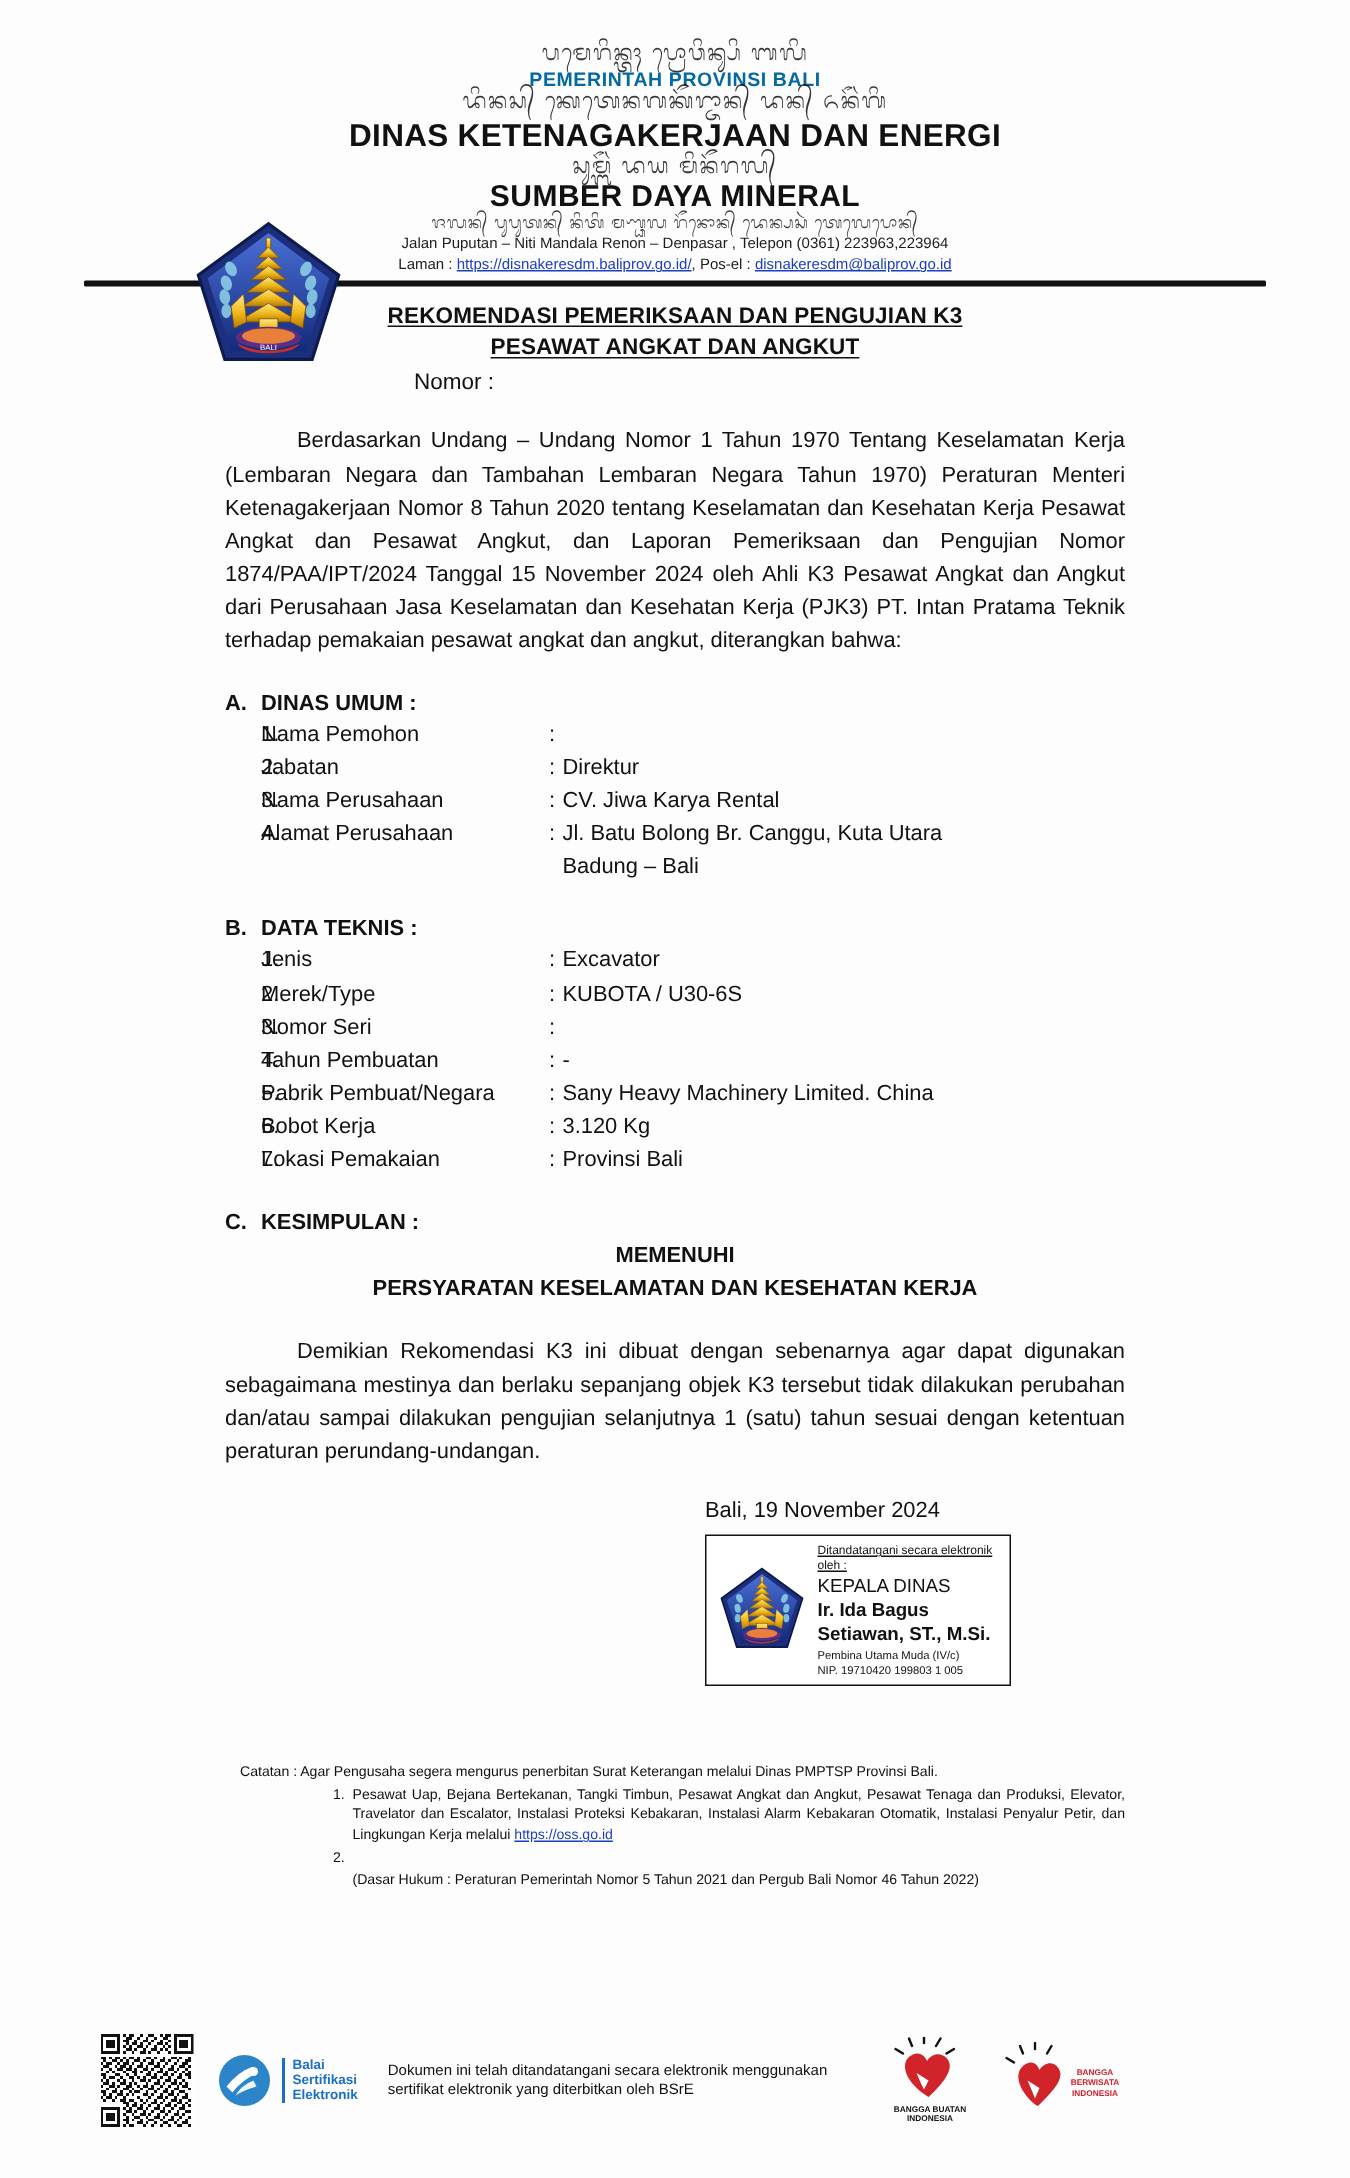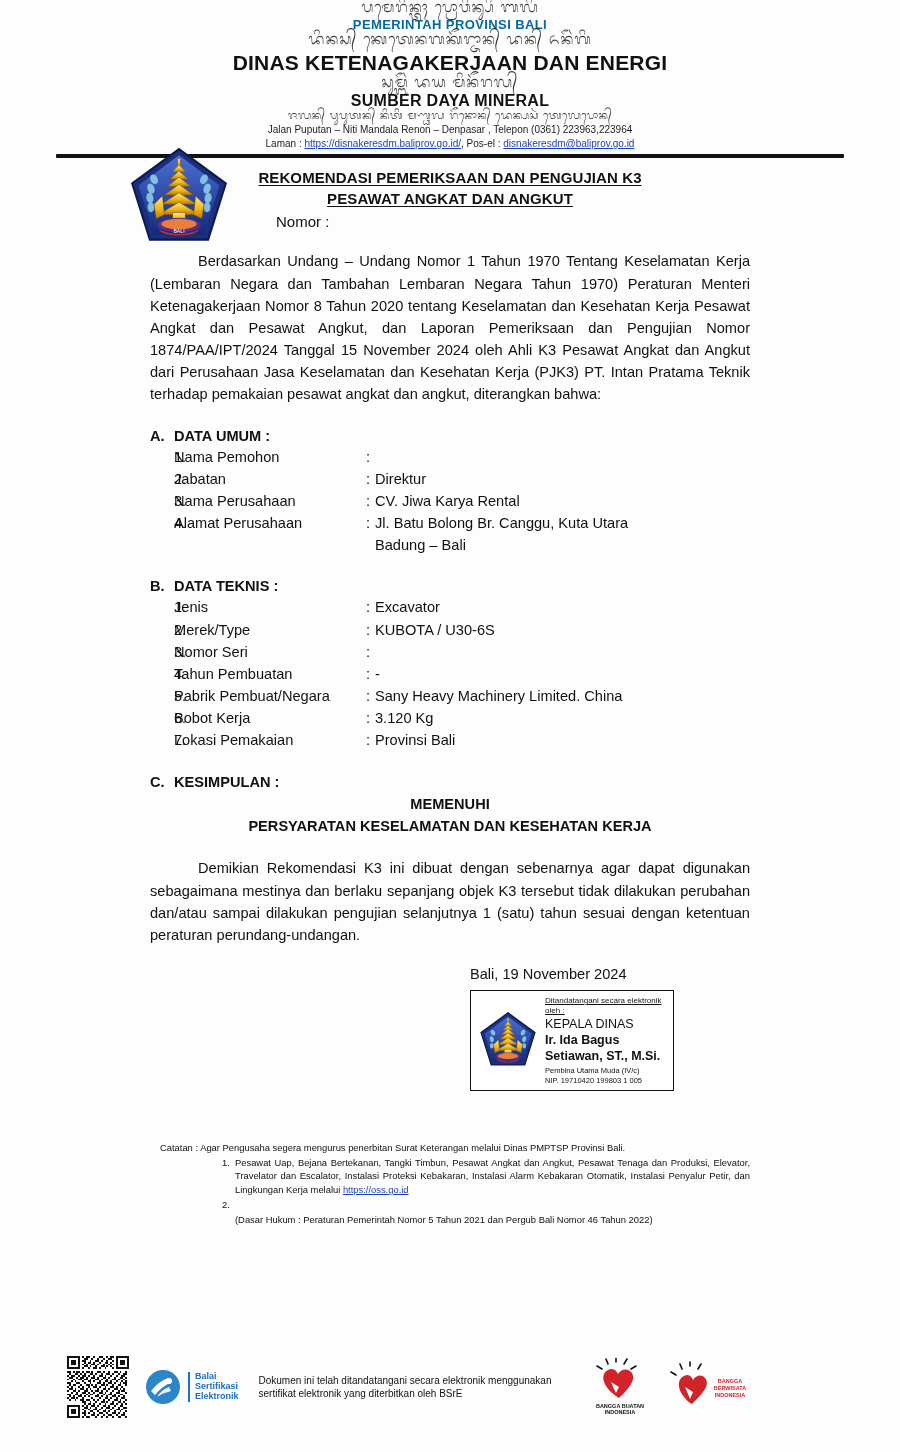--- a/index.html
+++ b/index.html
@@ -9,34 +9,34 @@
     width:900px; height:1452px;
     background:#fdfdfd;
     font-family:"Liberation Sans", sans-serif;
     color:#111;
     position:relative;
     overflow:hidden;
   }
   .page { position:relative; width:900px; height:1452px; padding:0; }
 
   
-  .kop { position:relative; text-align:center; }
+  .kop { position:relative; padding-top:28px; text-align:center; }
   .bali-script {
     font-family:"DejaVu Sans", sans-serif;
     font-size:15px;
     letter-spacing:1px;
     color:#1a1a1a;
     line-height:1.05;
     filter:blur(0.2px);
     opacity:.88;
   }
   .bali-script.sm { font-size:11px; letter-spacing:.5px; }
   .kop-line1 { font-size:13px; font-weight:600; letter-spacing:.4px; margin-top:1px; color:#0369a1; }
   .kop-line2 { font-size:21px; font-weight:bold; letter-spacing:.2px; margin-top:3px; }
-  .kop-line3 { font-size:16px; font-weight:bold; letter-spacing:.3px; margin-top:2px; }
+  .kop-line3 { font-size:20px; font-weight:bold; letter-spacing:.3px; margin-top:2px; }
   .kop-addr { font-size:10px; color:#1c1c1c; margin-top:2px; line-height:1.25; }
   .kop-addr a { color:#1b3fbf; text-decoration:underline; }
 
   
   .emblem-wrap { position:absolute; left:126px; top:146px; width:106px; height:104px; }
   .emblem-wrap.sig { position:static; width:62px; height:60px; flex:0 0 62px; }
 
   .hr-thick {
     margin:3px 56px 0 56px;
     height:4px; background:#111;
@@ -206,21 +206,21 @@
     </div>
   </div>
 
   <div class="content">
 
     <div class="para">Berdasarkan Undang – Undang Nomor 1 Tahun 1970 Tentang Keselamatan Kerja (Lembaran Negara dan Tambahan Lembaran Negara Tahun 1970) Peraturan Menteri Ketenagakerjaan Nomor 8 Tahun 2020 tentang Keselamatan dan Kesehatan Kerja Pesawat Angkat dan Pesawat Angkut, dan Laporan Pemeriksaan dan Pengujian Nomor 1874/PAA/IPT/2024 Tanggal 15 November 2024 oleh Ahli K3 Pesawat Angkat dan Angkut dari Perusahaan Jasa Keselamatan dan Kesehatan Kerja (PJK3) PT. Intan Pratama Teknik terhadap pemakaian pesawat angkat dan angkut, diterangkan bahwa:</div>
 
     <div class="section">
       <div class="sec-head">
         <span class="letter">A.</span>
-        <span>DATA UMUM :</span>
+        <span>DINAS UMUM :</span>
       </div>
       <div class="rows">
         <div class="row">
           <span class="num">1.</span>
           <span class="lbl">Nama Pemohon</span>
           <span class="colon">:</span>
           <span class="val"></span>
         </div>
         <div class="row">
           <span class="num">2.</span>

